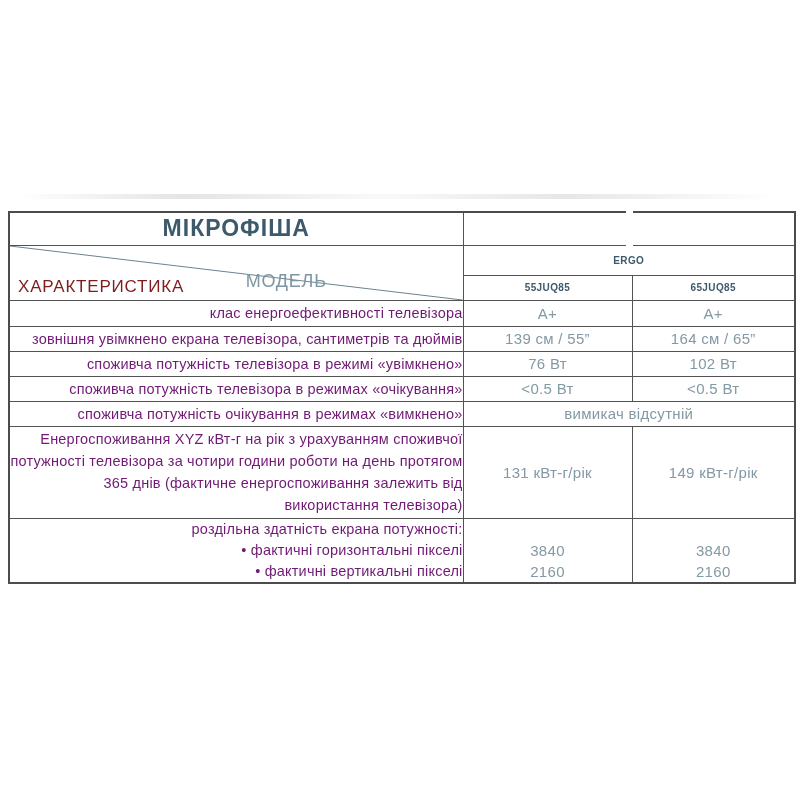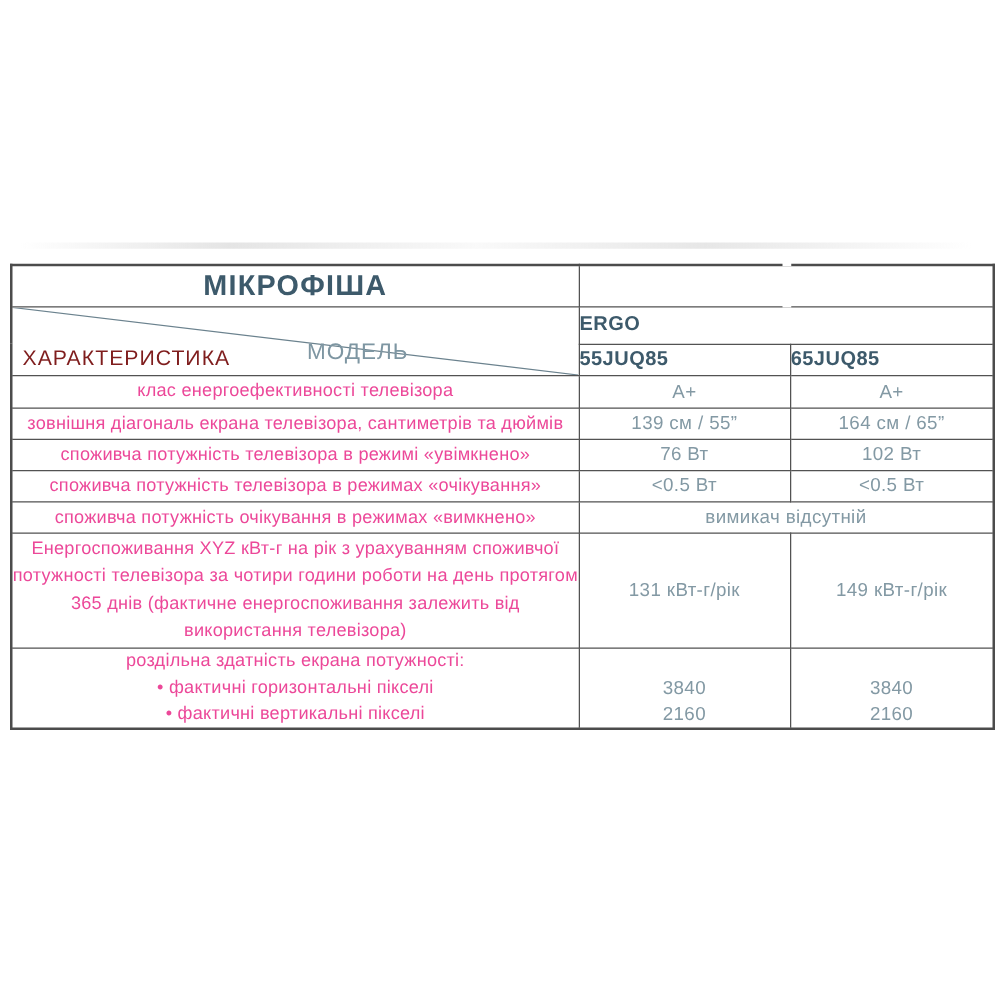--- a/index.html
+++ b/index.html
@@ -44,37 +44,38 @@
   tr.r8  { height: 25px; }
   tr.r9  { height: 92px; }
   tr.r10 { height: 64px; }
 
   .title-cell {
     text-align: center;
     color: #3d5a6b; font-size: 23px; font-weight: bold;
     letter-spacing: 1px;
   }
   .hdr {
-    color: #3d5a6b; font-size: 16px; font-weight: bold;
+    text-align: center;
+    color: #3d5a6b; font-size: 10px; font-weight: bold;
     letter-spacing: 0.4px;
   }
   .diag-cell { position: relative; }
   .diag-cell svg { position: absolute; left: 0; top: 0; width: 100%; height: 100%; display: block; }
   .model-label {
     position: absolute; top: 4px; left: 0; width: 100%;
     box-sizing: border-box; padding-left: 100px;
     text-align: center;
     color: #7e96a2; font-size: 18px; letter-spacing: 0.8px; margin-top: 21px;
   }
   .charakt-label {
     position: absolute; bottom: 3px; left: 8px;
     color: #7f1d1d; font-size: 17px; letter-spacing: 0.8px;
   }
   .lbl {
-    text-align: center; color: #ec4899; font-size: 14.5px;
+    text-align: right; color: #701a75; font-size: 14.5px;
     padding: 2px 10px 2px 8px; letter-spacing: 0.2px;
   }
   .val {
     text-align: center; color: #8399a4; font-size: 15px;
     letter-spacing: 0.3px;
   }
   .multi { line-height: 22px; padding-top: 4px; padding-bottom: 4px; }
   .res-lines div { line-height: 21px; min-height: 21px; }
   .res-cell { padding-top: 1px; padding-bottom: 1px; }
 
@@ -121,21 +122,21 @@
       <td class="hdr">65JUQ85</td>
     </tr>
 
     <tr class="r4">
       <td class="lbl">клас енергоефективності телевізора</td>
       <td class="val">А+</td>
       <td class="val">А+</td>
     </tr>
 
     <tr class="r5">
-      <td class="lbl">зовнішня діагональ екрана телевізора, сантиметрів та дюймів</td>
+      <td class="lbl">зовнішня увімкнено екрана телевізора, сантиметрів та дюймів</td>
       <td class="val">139 см / 55”</td>
       <td class="val">164 см  / 65”</td>
     </tr>
 
     <tr class="r6">
       <td class="lbl">споживча потужність телевізора в режимі «увімкнено»</td>
       <td class="val">76 Вт</td>
       <td class="val">102 Вт</td>
     </tr>
 

